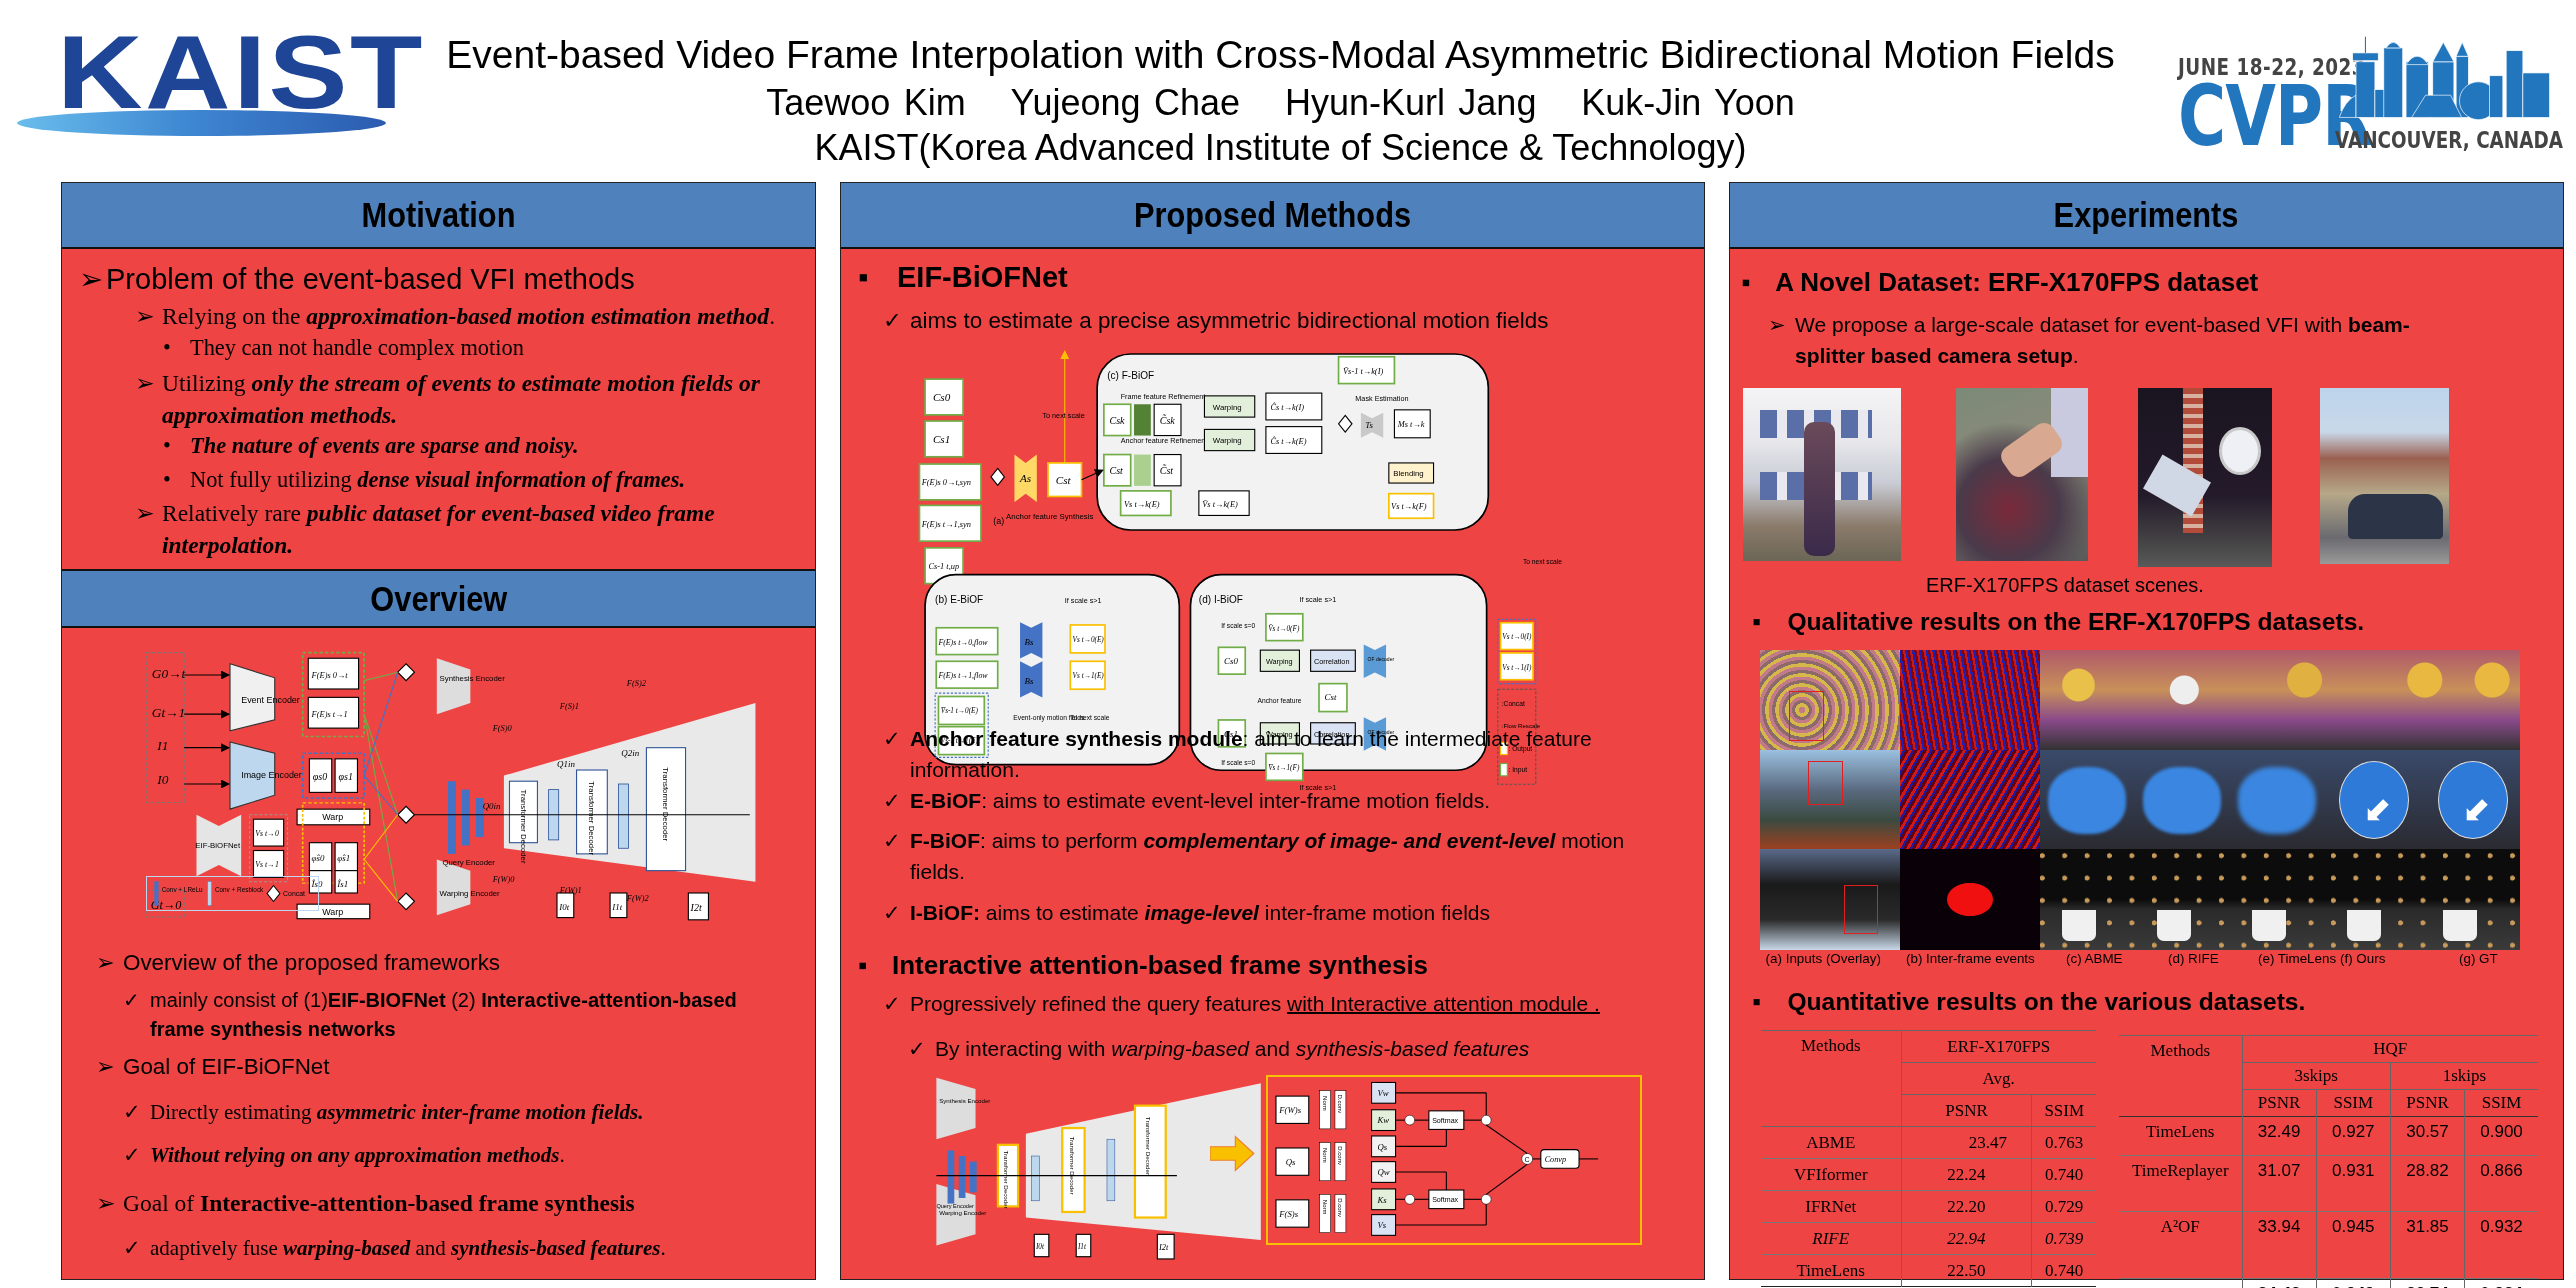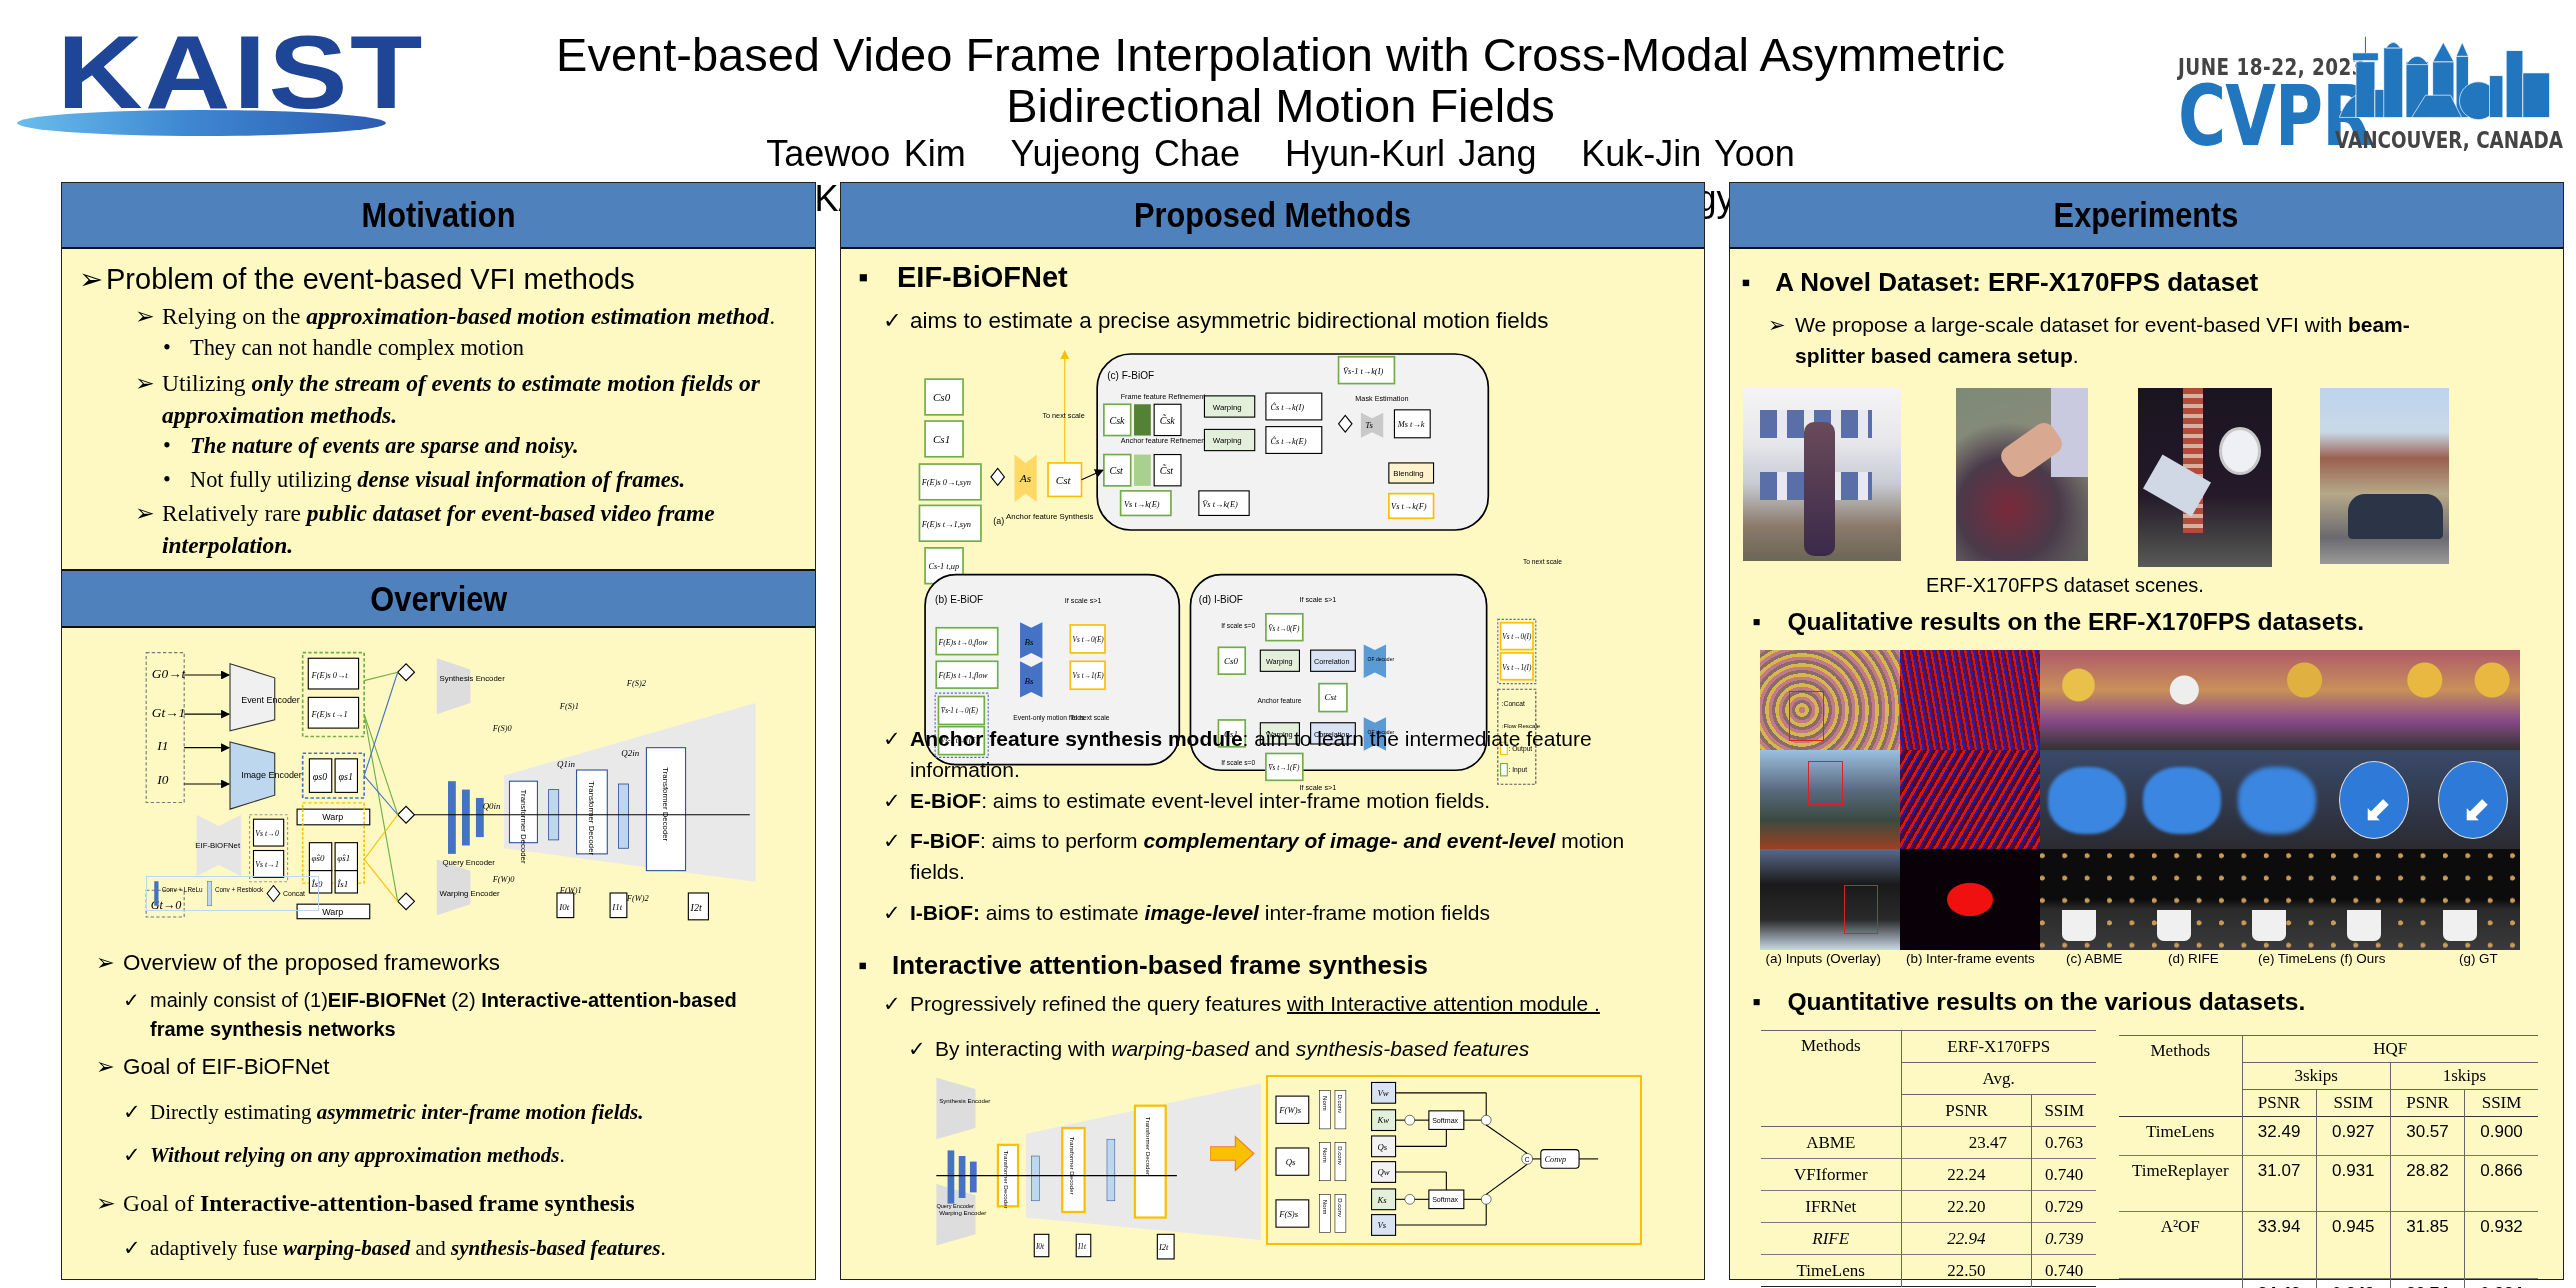--- a/index.html
+++ b/index.html
@@ -7,36 +7,36 @@
   body { position: relative; font-family: "Liberation Sans", sans-serif; color: #000; }
 
   
   .kaist-logo { position: absolute; left: 17px; top: 22.4px; width: 369px; height: 112px; }
   .kaist-word { position: absolute; left: 40px; top: 0; font-family: "Liberation Sans", sans-serif; font-weight: bold;
     font-size: 103px; line-height: 101px; letter-spacing: 2.2px; color: #1f4597; transform: scaleX(1.15); transform-origin: left top; }
   .kaist-swoosh { position: absolute; left: 0; top: 88px; width: 369px; height: 26px; border-radius: 50%;
     background: linear-gradient(90deg, #69bdec 0%, #3f88d2 45%, #2b5bb0 100%); }
 
   .title-block { position: absolute; left: 425px; top: 29px; width: 1711px; text-align: center; }
-  .title-main { font-size: 47px; line-height: 51px; font-weight: normal; }
+  .title-main { font-size: 39px; line-height: 51px; font-weight: normal; }
   .title-authors { font-size: 36px; line-height: 45px; word-spacing: 3.4px; }
   .title-authors span { margin: 0 15.7px; }
   .title-affil { font-size: 36px; line-height: 45px; }
 
   .cvpr-logo { position: absolute; left: 2178px; top: 34px; width: 391px; height: 129px; }
   .cvpr-date { position: absolute; left: 0; top: 20px; font-family: "DejaVu Sans", sans-serif; font-size: 22.4px; color: #444;
     font-weight: bold; letter-spacing: 0.6px; transform: scaleX(0.82); transform-origin: left; white-space: nowrap; }
   .cvpr-word { position: absolute; left: 0; top: 40px; font-family: "DejaVu Sans", sans-serif; font-weight: bold; font-size: 84px;
     line-height: 84px; color: #2176be; transform: scaleX(0.78); transform-origin: left top; letter-spacing: -1.1px; }
   .cvpr-city { position: absolute; left: 157px; top: 93px; font-family: "DejaVu Sans", sans-serif; font-size: 22.4px; color: #444;
     font-weight: bold; transform: scaleX(0.82); transform-origin: left; white-space: nowrap; }
   .cvpr-skyline { position: absolute; left: 161px; top: 0; width: 212px; height: 89px; }
 
   
-  .col { position: absolute; border: 1.7px solid #222; background: #fef9c3; }
+  .col { position: absolute; border: 1.7px solid #222; background: #ef4444; }
   .sec-head { position: absolute; left: 0; right: 0; background: #4f81bd; border-bottom: 2.8px solid #111; border-top: 2.8px solid #111;
     display: flex; align-items: center; justify-content: center; }
   .sec-head h2 { font-family: "Liberation Sans", sans-serif; font-weight: bold; font-size: 35px; color: #000;
     transform: scaleX(0.88); }
 
   .txt { position: absolute; font-family: "Liberation Serif", serif; white-space: nowrap; }
   .sans { font-family: "Liberation Sans", sans-serif; }
   .narrow { font-family: "Liberation Sans Narrow", "Liberation Sans", sans-serif; }
   .bi { font-weight: bold; font-style: italic; }
   .b { font-weight: bold; }

